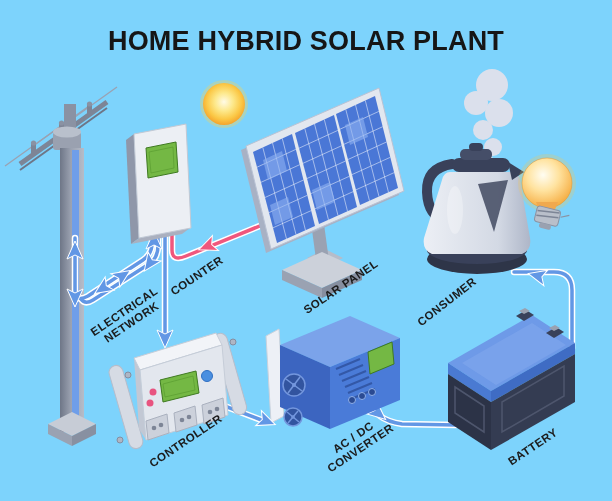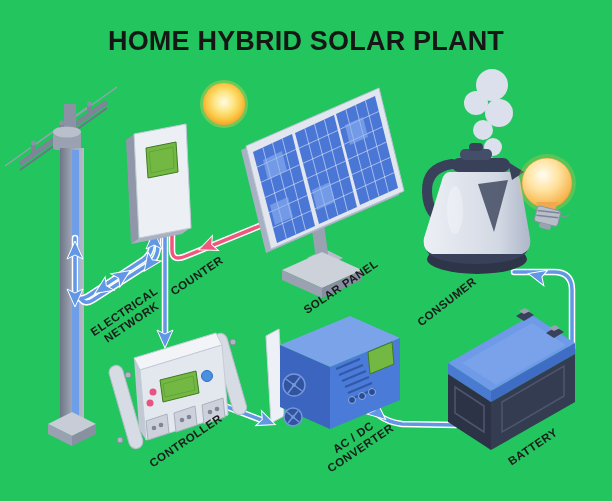--- a/index.html
+++ b/index.html
@@ -1,17 +1,17 @@
 <!DOCTYPE html>
 <html style="--wire-blue: #6297e5; --wire-pink: #f0577d; --screen-green: #74b844; --panel-blue: #4a77d6; --converter-blue: #4a7bd8; --battery-navy: #343c52; --sun-yellow: #fbc846; --bulb-orange: #f5a93b; --title-color: #161616;"><head>
 <meta charset="utf-8">
 <style>
   html,body{margin:0;padding:0;background:#fff;}
   .stage{
-    position:relative;width:612px;height:501px;background:#22c55e;overflow:hidden;
+    position:relative;width:612px;height:501px;background:#7dd3fc;overflow:hidden;
     font-family:"Liberation Sans",sans-serif;
   }
   .title{
     position:absolute;top:26px;left:0;width:100%;text-align:center;
     font-size:27px;font-weight:bold;letter-spacing:.2px;
     color:var(--title-color,#161616);
   }
   .art{position:absolute;left:0;top:0;}
   .wire-outline{fill:none;stroke:#ffffff;stroke-width:6.5;stroke-linecap:round;stroke-linejoin:round;}
   .wire{fill:none;stroke:var(--wire-blue,#6297e5);stroke-width:3.5;stroke-linecap:round;stroke-linejoin:round;}

